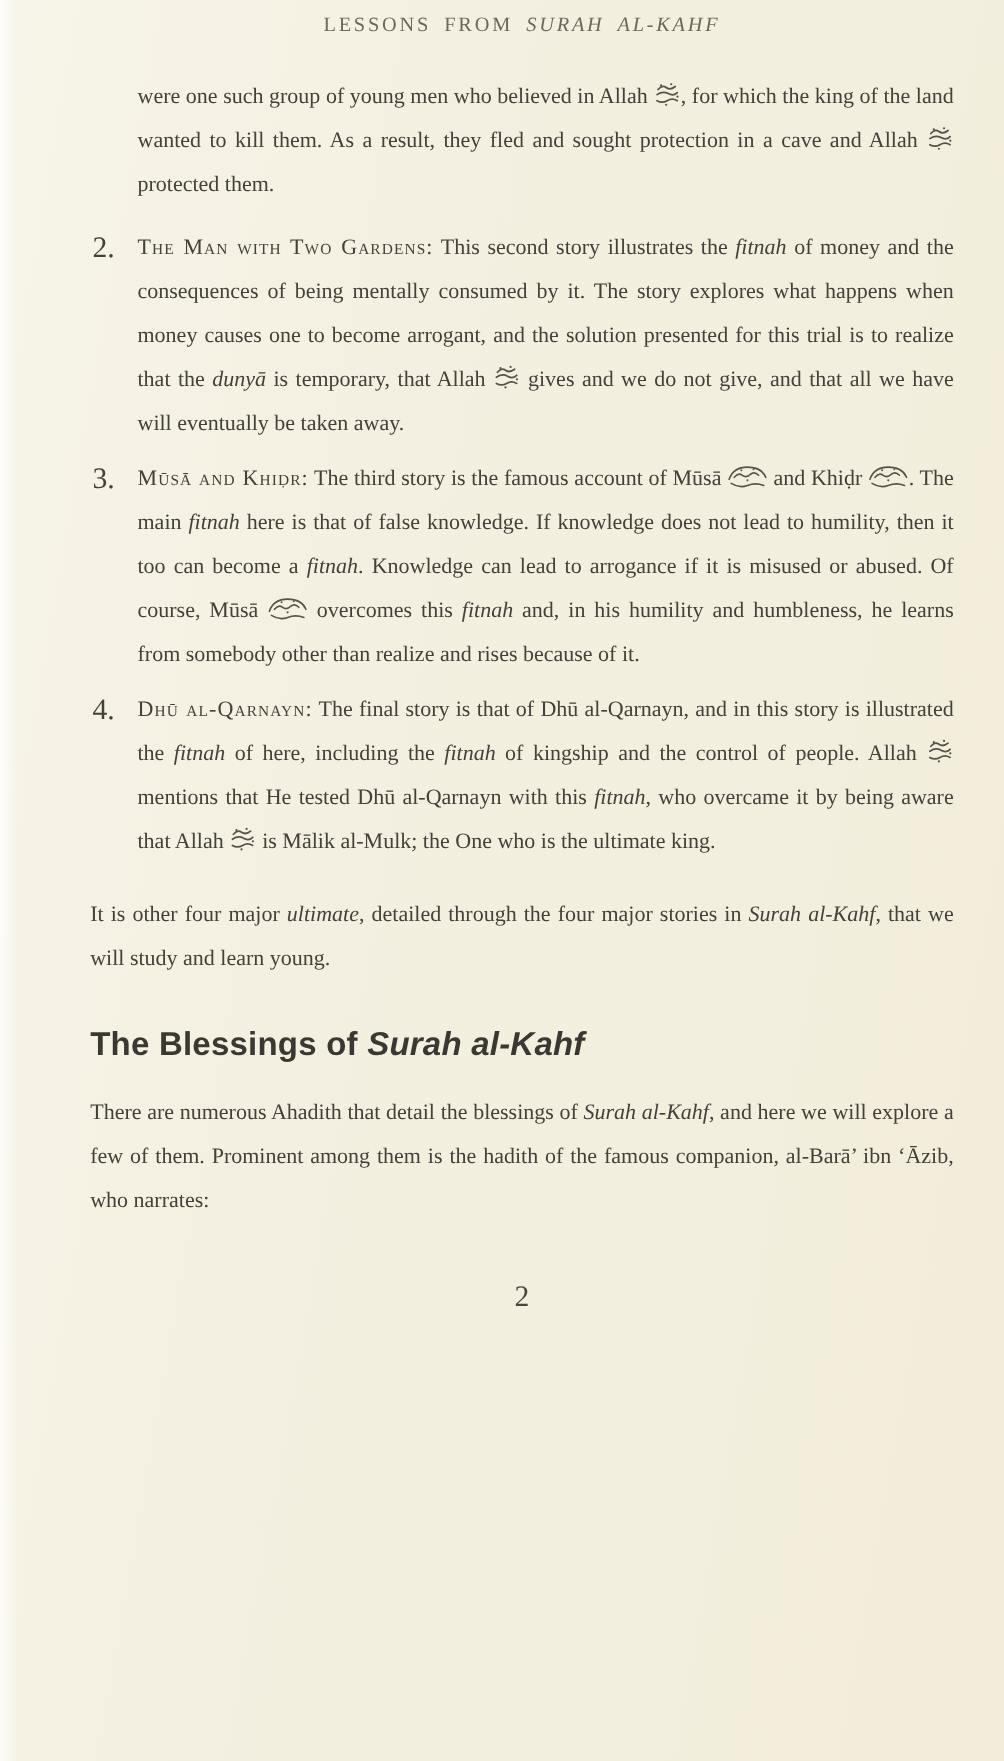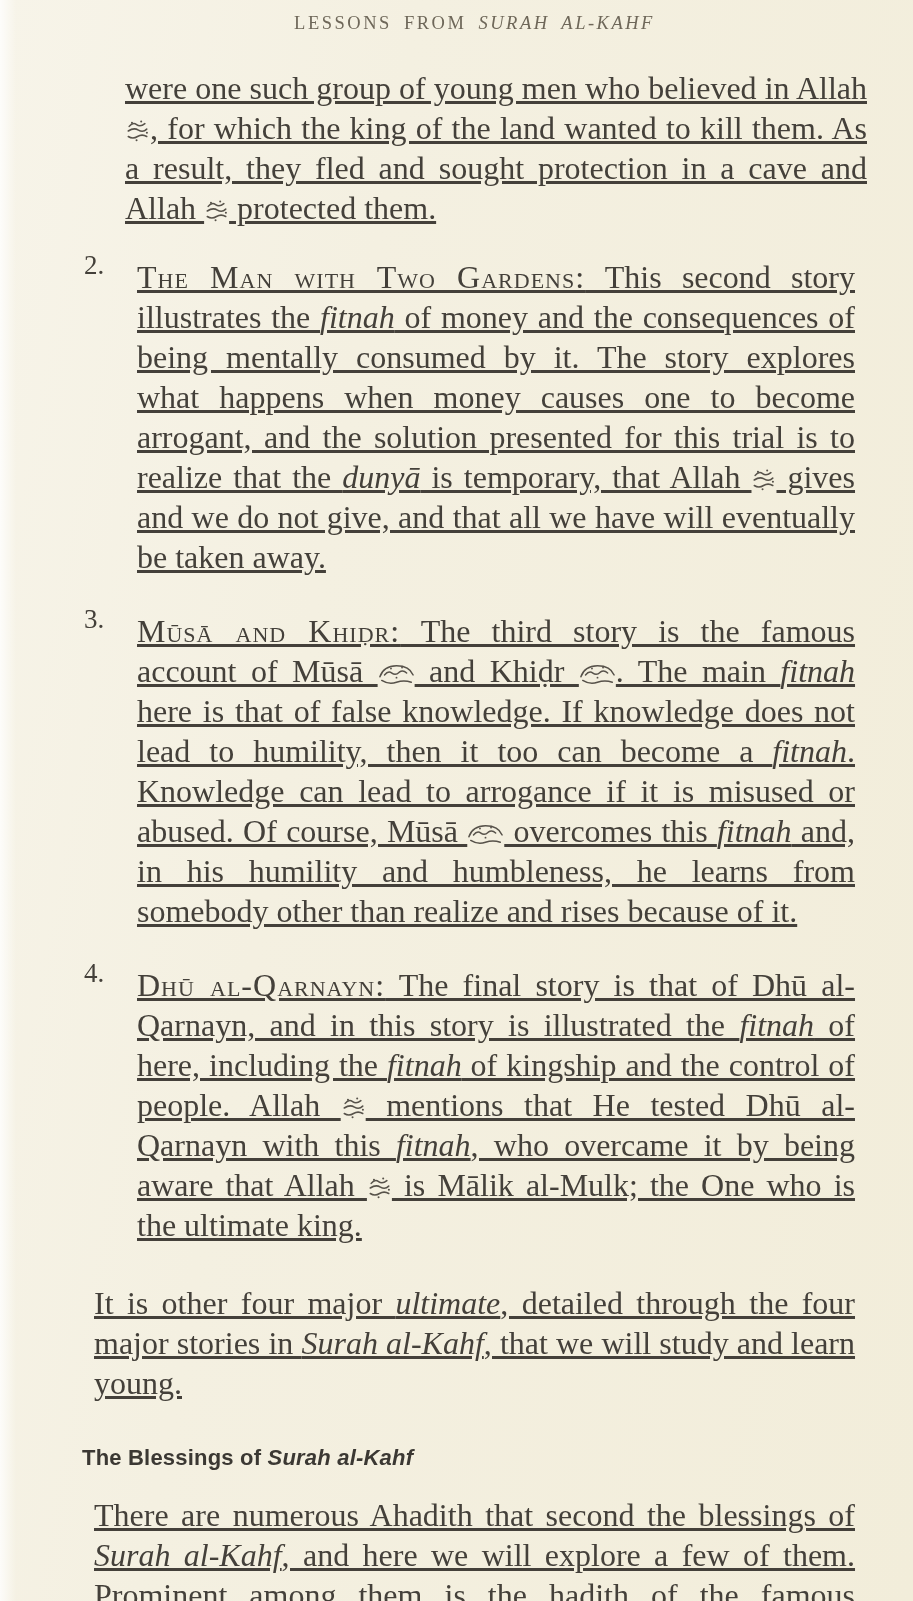--- a/index.html
+++ b/index.html
@@ -21,34 +21,33 @@
     content: "";
     position: absolute;
     left: 0; top: 0; bottom: 0;
     width: 16px;
     background: linear-gradient(90deg, rgba(255,255,255,0.8), rgba(255,255,255,0));
     pointer-events: none;
   }
   .content {
     padding: 13px 46px 0 82px;
   }
-  p { margin: 12px; }
+  p { margin: 0; }
   .running-header {
     text-align: center;
     font-size: 18.5px;
     letter-spacing: 2.5px;
     word-spacing: 5px;
     color: #6e6759;
   }
   .rh-italic { font-style: italic; }
   .body-text {
-    font-size: 32px;
+    font-size: 20px;
     line-height: 40px;
     text-align: justify;
-    text-decoration: underline;
   }
   .intro {
     margin: 34px 0 0 43px;
   }
   .list { margin-top: 17px; }
   .li {
     display: flex;
     margin-bottom: 10px;
   }
   .num {
@@ -61,21 +60,21 @@
   .txt { flex: 1; }
   .sc {
     font-variant: small-caps;
     letter-spacing: 1px;
   }
   .it { font-style: italic; }
   .closing { margin-top: 26px; }
   .section-heading {
     font-family: "Liberation Sans", "DejaVu Sans", sans-serif;
     font-weight: bold;
-    font-size: 22px;
+    font-size: 30px;
     color: #3b3833;
     letter-spacing: 0.2px;
     margin: 42px 0 24px 0;
   }
   .hit { font-style: italic; }
   .hon {
     display: inline-block;
     color: #57524a;
   }
   .hon svg {
@@ -161,18 +160,18 @@
                 <use href="#sym-allah"></use>
               </svg></span><span> is Mālik al-Mulk; the One who is the ultimate king.</span></p>
       </div>
 
     </div>
 
     <p class="body-text closing"><span>It is other four major </span><span class="it">ultimate</span><span>, detailed through the four major stories in </span><span class="it">Surah al-Kahf</span><span>, that we will study and learn young.</span></p>
 
     <h2 class="section-heading"><span>The Blessings of </span><span class="hit">Surah al-Kahf</span></h2>
 
-    <p class="body-text blessings"><span>There are numerous Ahadith that second the blessings of </span><span class="it">Surah al-Kahf</span><span>, and here we will explore a few of them. Prominent among them is the hadith of the famous companion, al-Barā’ ibn ‘Āzib, who narrates:</span></p>
+    <p class="body-text blessings"><span>There are numerous Ahadith that detail the blessings of </span><span class="it">Surah al-Kahf</span><span>, and here we will explore a few of them. Prominent among them is the hadith of the famous companion, al-Barā’ ibn ‘Āzib, who narrates:</span></p>
 
     <div class="page-number">2</div>
 
   </div>
 </div>
 
 </body></html>

